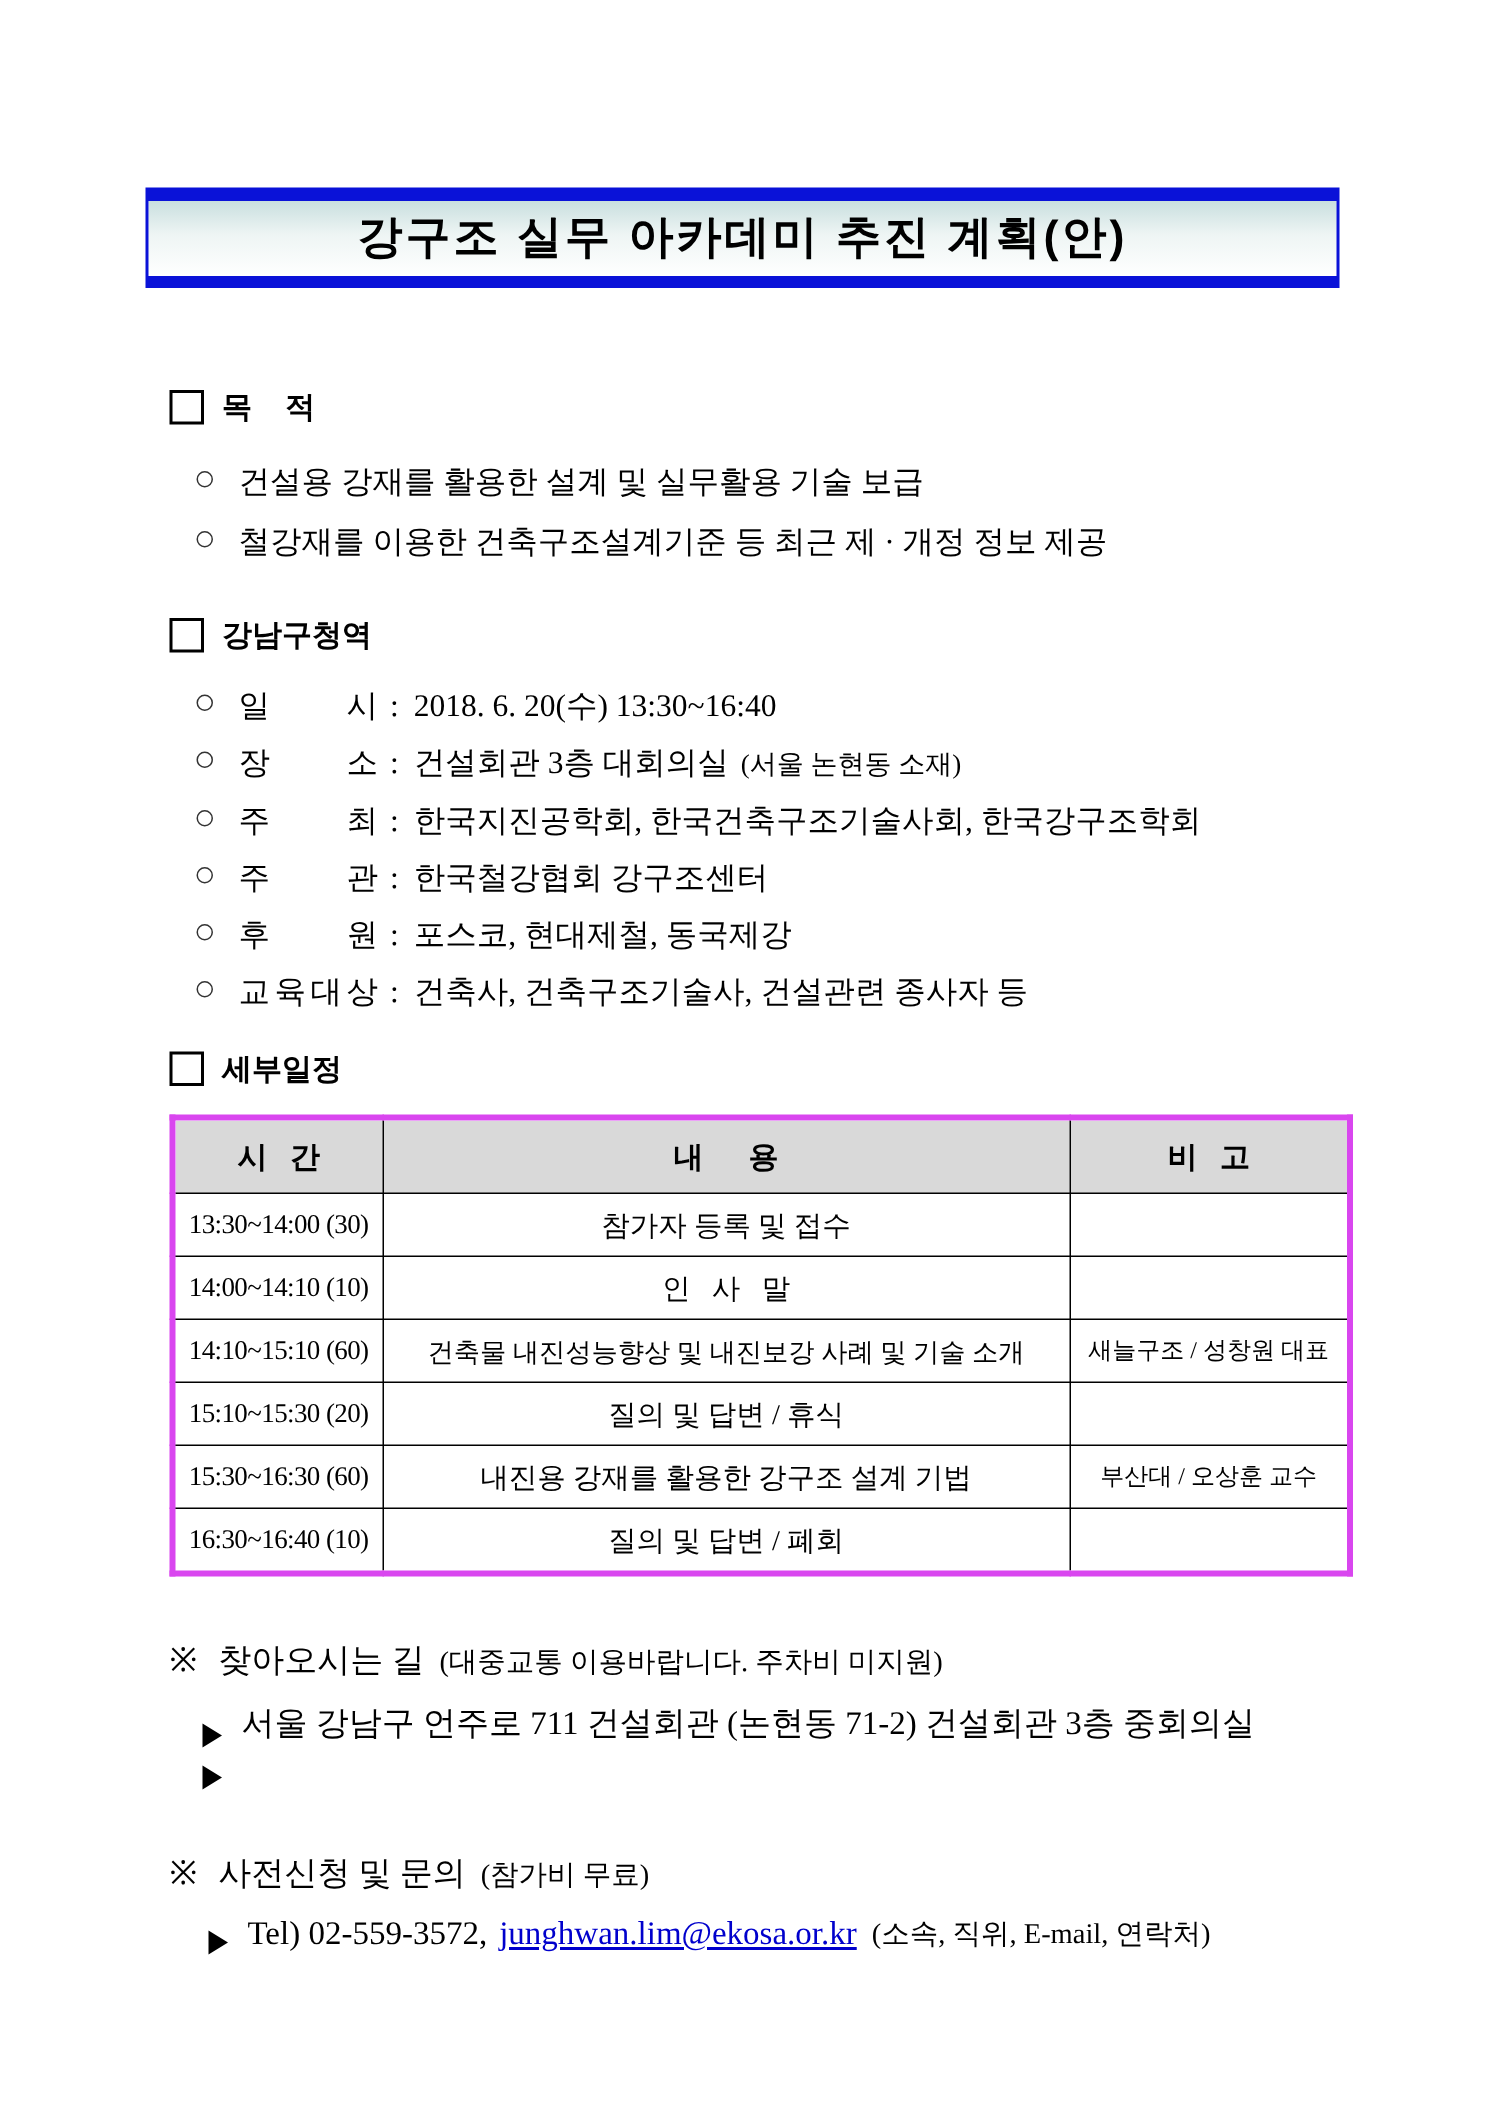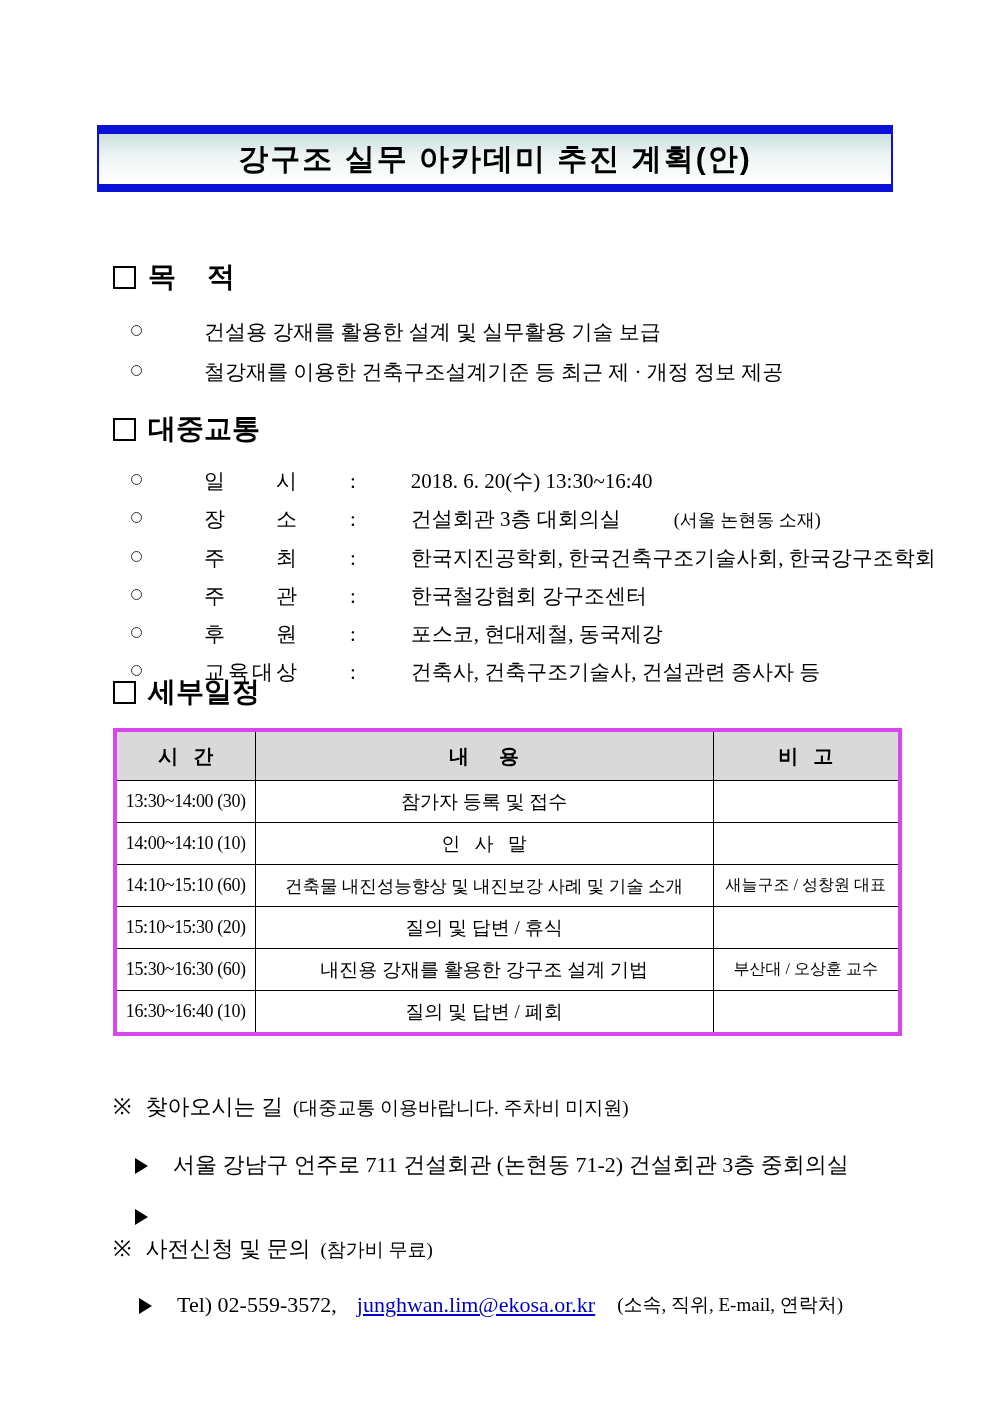--- a/index.html
+++ b/index.html
@@ -18,30 +18,30 @@
   .banner-title {
     text-align:center; font-family:"Liberation Sans","DejaVu Sans",sans-serif;
     font-weight:bold; font-size:30px; line-height:50px; letter-spacing:2px;
   }
 
   
   .section { position:absolute; left:113px; }
   .sec-head {
     display:flex; align-items:center;
     font-family:"Liberation Sans","DejaVu Sans",sans-serif;
-    font-weight:bold; font-size:28px; white-space:pre;
+    font-weight:bold; font-size:20px; white-space:pre;
   }
   .sq-box {
     display:inline-block; width:19px; height:19px;
     border:2px solid #000; margin-right:12px; flex:0 0 auto;
   }
 
   
   .blist { margin-top:16px; padding-left:18px; }
-  .b-row { display:flex; align-items:baseline; font-size:21px; line-height:40px; white-space:pre;gap:45px; }
+  .b-row { display:flex; align-items:baseline; font-size:21px; line-height:40px; white-space:pre; }
   .obul {
     display:inline-block; width:9px; height:9px; flex:0 0 auto;
     border:1.5px solid #333; border-radius:50%;
     margin-right:17px; position:relative; top:-3px;
   }
   .ov-label { display:inline-flex; justify-content:space-between; width:93px; flex:0 0 auto; }
   .ov-colon { margin:0 10px 0 8px; }
   .ov-note  { font-size:18px; margin-left:8px; }
 
   
@@ -55,22 +55,22 @@
   }
   .sched-table td { height:41px; font-size:19px; white-space:pre; }
   td.c-time   { font-size:18px; letter-spacing:-0.4px; }
   td.c-remark { font-size:16px; }
 
   
   .foot-head { display:flex; align-items:baseline; font-size:22px; white-space:pre; }
   .marker { margin-right:14px; }
   .foot-note { font-size:19px; margin-left:10px; }
   .foot-item {
-    display:flex; align-items:center; font-size:22px;
-    padding-left:22px; margin-top:28px; white-space:pre;gap:12px;
+    display:flex; align-items:flex-end; font-size:22px;
+    padding-left:22px; margin-top:12px; white-space:pre;
   }
   .tri {
     display:inline-block; width:0; height:0; flex:0 0 auto;
     border-left:13px solid #000; border-top:8px solid transparent; border-bottom:8px solid transparent;
     margin-right:13px; position:relative; top:1px;
   }
   .email { color:#0000cc; text-decoration:underline; margin:0 8px; }
 </style>
 </head>
 <body>
@@ -94,21 +94,21 @@
       <div class="b-row">
         <span class="obul"></span>
         <span>철강재를 이용한 건축구조설계기준 등 최근 제 · 개정 정보 제공</span>
       </div>
     </div>
   </div>
 
   <div class="section" style="top:410px;">
     <div class="sec-head">
       <span class="sq-box"></span>
-      <span>대중교통</span>
+      <span>강남구청역</span>
     </div>
     <div class="blist" style="margin-top:14px;">
 
       <div class="b-row" style="line-height:38px;">
         <span class="obul"></span>
         <span class="ov-label"><span>일</span><span>시</span></span>
         <span class="ov-colon">:</span>
         <span>2018. 6. 20(수) 13:30~16:40</span>
       </div>
 
@@ -144,21 +144,21 @@
       <div class="b-row" style="line-height:38px;">
         <span class="obul"></span>
         <span class="ov-label"><span>교</span><span>육</span><span>대</span><span>상</span></span>
         <span class="ov-colon">:</span>
         <span>건축사, 건축구조기술사, 건설관련 종사자 등</span>
       </div>
 
     </div>
   </div>
 
-  <div class="section" style="top:673px;">
+  <div class="section" style="top:699px;">
     <div class="sec-head">
       <span class="sq-box"></span>
       <span>세부일정</span>
     </div>
 
     <table class="sched-table">
       <colgroup>
           <col style="width:140px;">
           <col style="width:458px;">
           <col style="width:187px;">

